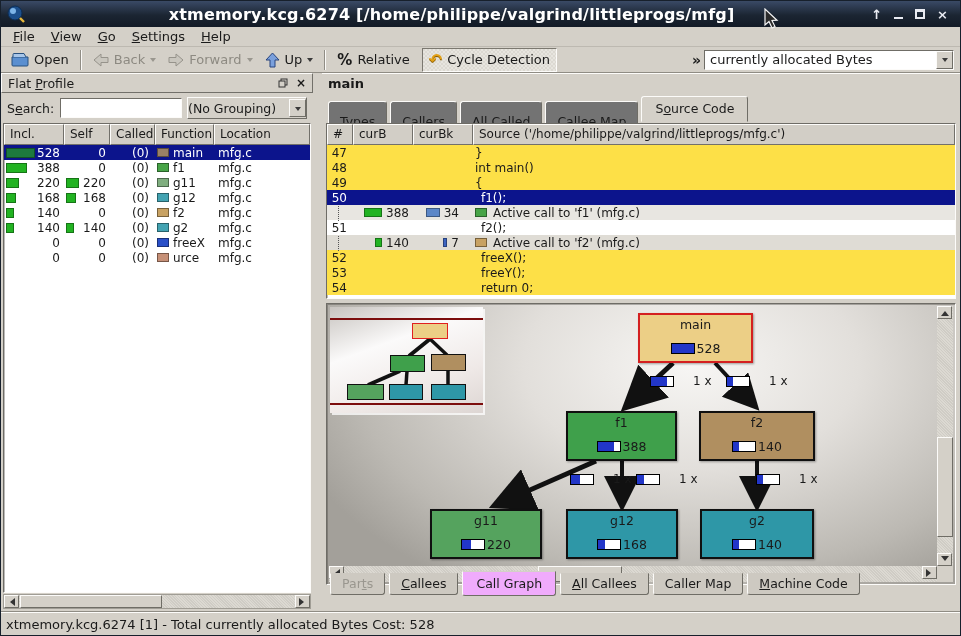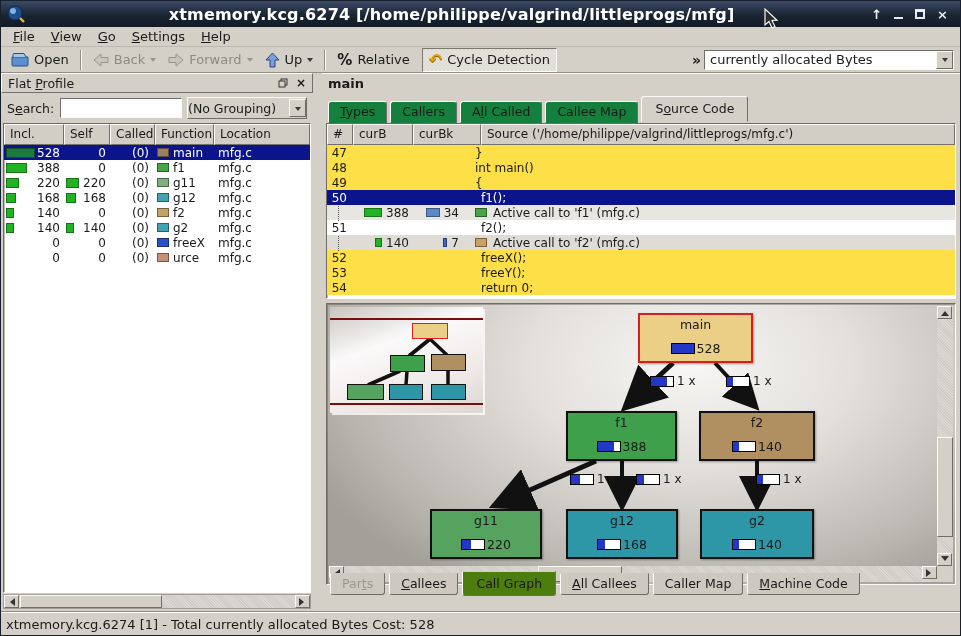--- a/index.html
+++ b/index.html
@@ -85,22 +85,22 @@
   .tri-r{ width:0;height:0;border:4px solid transparent;border-left:5px solid #333;margin-left:2px;}
   .tri-u{ width:0;height:0;border:4px solid transparent;border-bottom:5px solid #333;margin-bottom:2px;}
   .tri-d{ width:0;height:0;border:4px solid transparent;border-top:5px solid #333;margin-top:2px;}
 
   .splitter{ position:absolute; left:312px; top:72px; width:9px; height:538px; background:#d4d0c8; }
 
   
   .rpanel{ position:absolute; left:321px; top:72px; width:640px; height:538px; }
   .rp-title{ position:absolute; left:6px; top:3px; font-weight:bold; font-size:13px; }
   .tabs{ position:absolute; left:6px; top:24px; height:25px; display:flex; align-items:flex-end; }
-  .tab{ position:relative; background:#15803d; padding:2px 11px 3px; margin-right:3px; font-size:12.5px;
-    border:1px solid; border-color:#fcfbf9 #6f6d66 transparent #fcfbf9; border-radius:3px 3px 0 0; top:1px; }
+  .tab{ position:relative; background:#737373; padding:12px 11px 3px; margin-right:3px; font-size:12.5px;
+    border:1px solid; border-color:#fcfbf9 #6f6d66 transparent #fcfbf9; border-radius:3px 3px 0 0; top:11px; }
   .tab.active{ background:#d4d0c8; top:0; padding:4px 13px 5px; z-index:3; }
 
   .src-table{ position:absolute; left:4px; top:50px; width:630px; height:176px; background:#fff; overflow:hidden; }
   .sheader{ display:flex; height:21px; }
   .srow{ display:flex; height:15px; align-items:center; font-size:12px; white-space:nowrap; }
   .s-no{ width:26px; text-align:right; padding-right:6px; }
   .s-curb{ width:60px; display:flex; align-items:center; justify-content:flex-end; padding-right:4px; position:relative; }
   .s-curbk{ width:50px; display:flex; align-items:center; justify-content:flex-end; padding-right:4px; position:relative; }
   .s-src{ flex:1; display:flex; align-items:center; gap:6px; padding-left:12px; }
   .s-code-indent{ padding-left:18px; }
@@ -118,32 +118,32 @@
     background:linear-gradient(160deg,#c8c4c0 0%, #fbfafa 35%, #efe9e7 70%, #ddd6d3 100%);
     box-shadow:2px 2px 0 rgba(255,255,255,.75); }
   .mm-line{ position:absolute; left:0; width:100%; height:2px; background:#7c0d0d; }
   .mm-box{ position:absolute; border:1px solid #111; }
   .gnode{ position:absolute; border:2px solid #101010; display:flex; flex-direction:column; align-items:center;
     font-size:12.5px; box-shadow:1px 1px 2px rgba(0,0,0,.35); }
   .gnode .nlabel{ margin-top:2px; }
   .nbar-row{ margin-top:auto; margin-bottom:5px; display:flex; align-items:center; gap:2px; font-size:12.5px; }
   .nbar{ width:24px; height:11px; background:#fff; border:1px solid #000; position:relative; }
   .nfill{ position:absolute; left:0; top:0; bottom:0; }
-  .elabel{ position:absolute; display:flex; align-items:center; gap:3px; font-size:12px; }
+  .elabel{ position:absolute; display:flex; align-items:center; gap:19px; font-size:12px; }
   .vscroll{ position:absolute; right:1px; top:1px; width:16px; bottom:17px;
     background:repeating-linear-gradient(45deg,#dcd9d2 0 1px,#cfccc5 1px 2px); display:flex; flex-direction:column; }
   .hscroll2{ position:absolute; left:1px; bottom:1px; right:17px; height:16px;
     background:repeating-linear-gradient(45deg,#dcd9d2 0 1px,#cfccc5 1px 2px); display:flex; }
   .corner{ position:absolute; right:1px; bottom:1px; width:16px; height:16px; background:#d4d0c8; }
 
   
   .btabs{ position:absolute; left:8px; top:500px; height:22px; display:flex; align-items:flex-start; }
   .btab{ position:relative; background:#cdc9c1; padding:2px 11px 3px; margin-right:4px; font-size:12.5px;
     border:1px solid; border-color:transparent #6f6d66 #6f6d66 #fcfbf9; border-radius:0 0 3px 3px; }
-  .btab.active{ background:#4d7c0f; padding:4px 13px 4px; z-index:3; top:-2px; border-top-color:#d4d0c8;text-align:right; }
+  .btab.active{ background:#f0abfc; padding:4px 13px 4px; z-index:3; top:-2px; border-top-color:#d4d0c8;text-align:right; }
   .btab.disabled{ color:#9a978f; }
 
   
   .statusbar{ position:absolute; left:0; top:610px; width:100%; height:26px;
     border-top:1px solid #8f8c84; box-shadow:inset 0 1px 0 #fdfcfa;
     display:flex; align-items:center; padding-left:5px; font-size:13px; }
 </style>
 </head>
 <body>
 
@@ -400,21 +400,21 @@
       <div class="tab"><span>Callers</span></div>
       <div class="tab"><span>A</span><span class="ac">l</span><span>l Called</span></div>
       <div class="tab"><span>Callee Map</span></div>
       <div class="tab active"><span>S</span><span class="ac">o</span><span>urce Code</span></div>
     </div>
 
     <div class="src-table sunken">
       <div class="sheader">
         <div class="hcell" style="width:26px">#</div>
         <div class="hcell" style="width:60px">curB</div>
-        <div class="hcell" style="width:68px">curBk</div>
+        <div class="hcell" style="width:60px">curBk</div>
         <div class="hcell" style="flex:1">Source ('/home/philippe/valgrind/littleprogs/mfg.c')</div>
       </div>
 
       <div class="srow sl-gray">
         <div class="s-no">47</div>
           <div class="s-curb"></div>
           <div class="s-curbk"></div>
         <div class="s-src">
             <span>}</span>
           </div>

